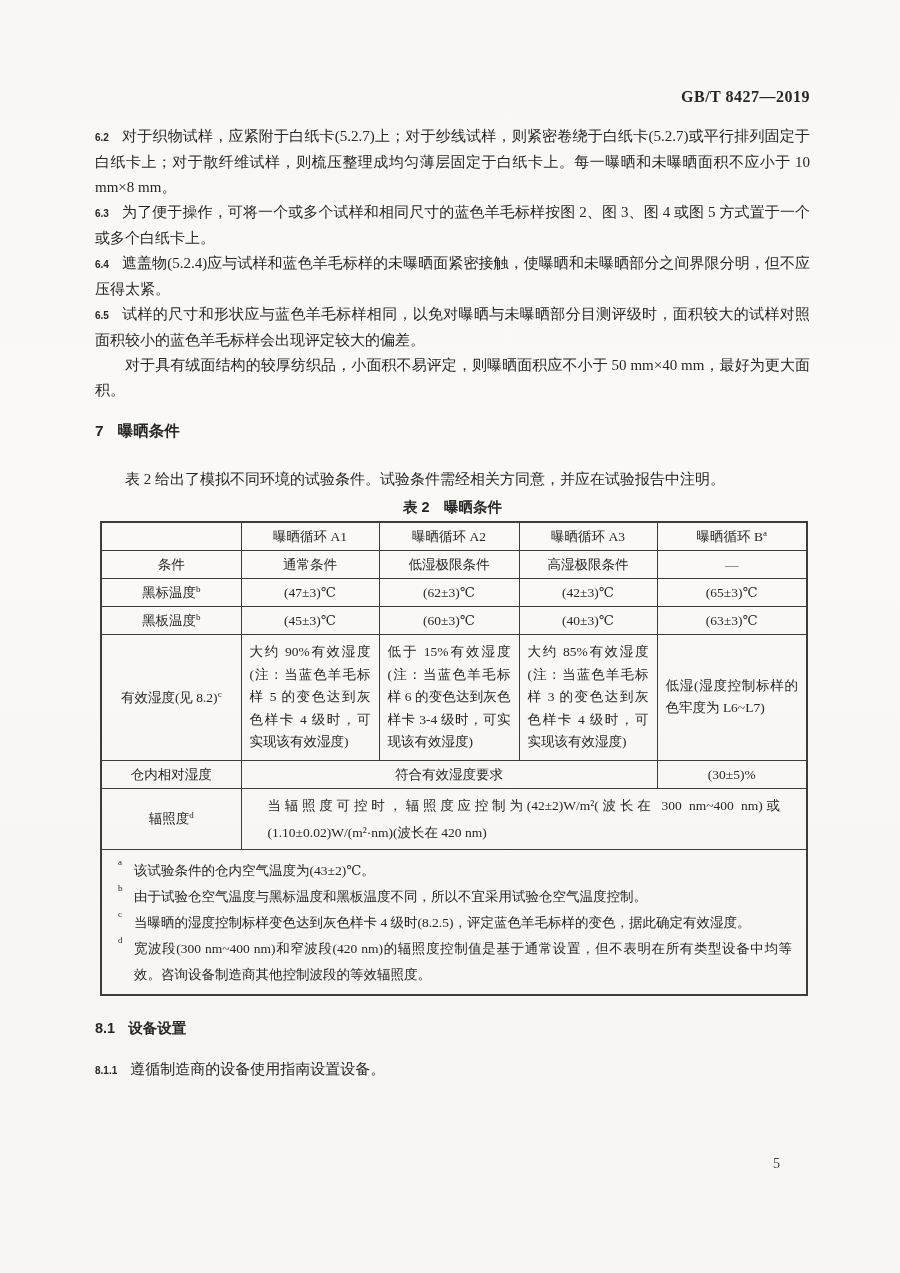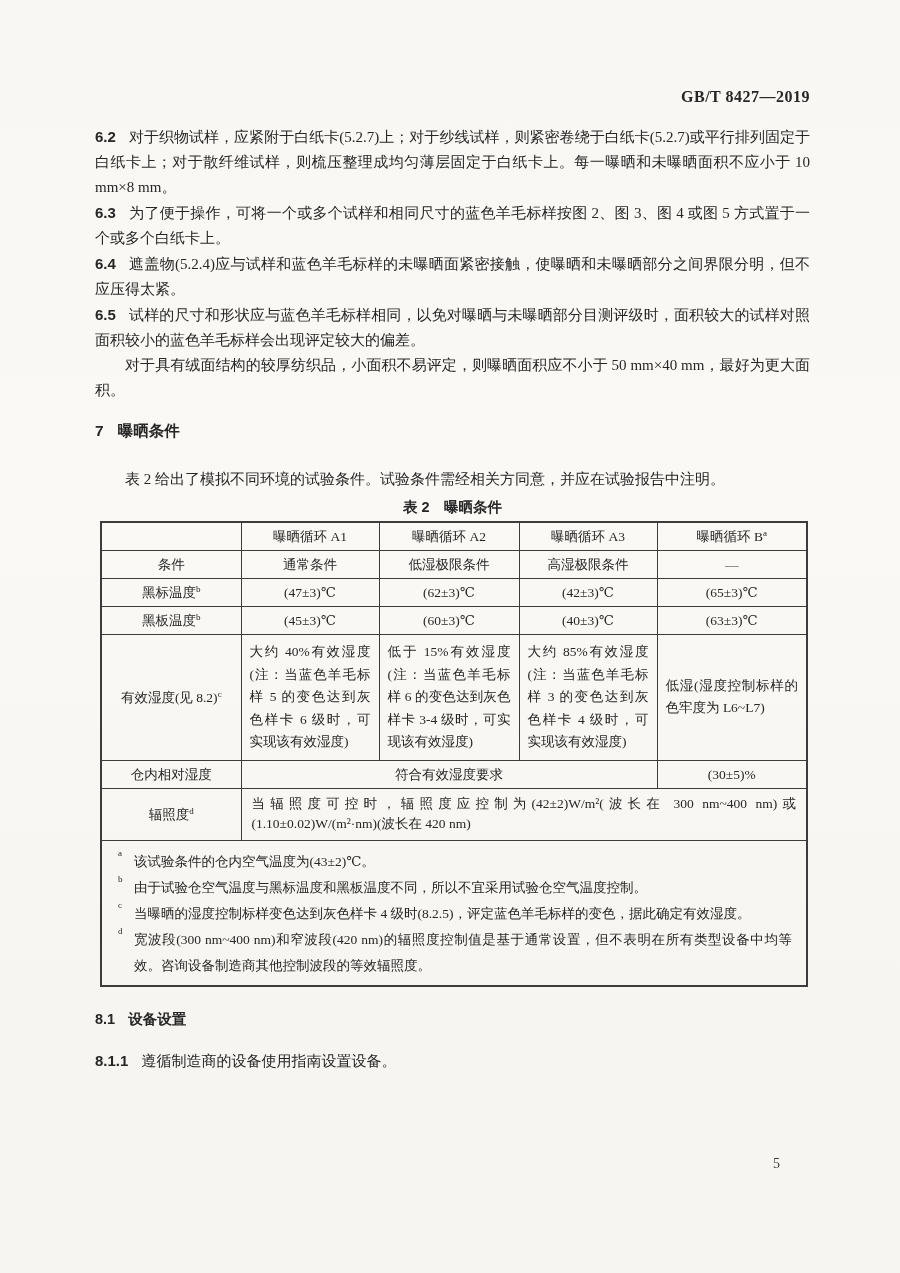--- a/index.html
+++ b/index.html
@@ -25,21 +25,21 @@
     margin:18px 90px 0 95px;
     width:715px;
     font-size:15px;
     line-height:25px;
     text-align:justify;
   }
   p{margin:0;}
   .clause .cnum{
     font-family:"Liberation Sans","DejaVu Sans",sans-serif;
     font-weight:bold;
-    font-size:15px;
+    font-size:10px;
     margin-right:13px;
   }
   .indent{text-indent:2em;}
   .h-sec{
     margin:17px 0 0 0;
     font-family:"Liberation Sans","DejaVu Sans",sans-serif;
     font-weight:bold;
     font-size:15.5px;
     line-height:22px;
     text-align:left;
@@ -66,21 +66,21 @@
   table.t2 td{
     border:1px solid #3c3c3c;
     text-align:center;
     vertical-align:middle;
     padding:2px 6px;
     margin-left:48px;
   }
   table.t2 td.h{height:23px;}
   table.t2 td.left{text-align:justify;}
   table.t2 td.tall{height:91px;padding:6px 8px;line-height:22.5px;}
-  table.t2 td.irr{height:45px;text-align:justify;padding:3px 10px;line-height:20px;}
+  table.t2 td.irr{height:45px;text-align:justify;padding:3px 26px;line-height:27px;}
   table.t2 td.fncell{
     height:124px;
     text-align:left;
     vertical-align:top;
     padding:8px 14px 6px 16px;
     line-height:26px;
   }
   .dash{color:#555;}
   sup{font-size:9px;line-height:0;}
   .fn{display:flex;}
@@ -161,21 +161,21 @@
         </tr>
         <tr>
           <td class="h"><span>黑板温度</span><sup>b</sup></td>
           <td class="h">(45±3)℃</td>
           <td class="h">(60±3)℃</td>
           <td class="h">(40±3)℃</td>
           <td class="h">(63±3)℃</td>
         </tr>
         <tr>
           <td><span>有效湿度(见 8.2)</span><sup>c</sup></td>
-          <td class="tall left">大约 40%有效湿度(注：当蓝色羊毛标样 5 的变色达到灰色样卡 6 级时，可实现该有效湿度)</td>
+          <td class="tall left">大约 90%有效湿度(注：当蓝色羊毛标样 5 的变色达到灰色样卡 4 级时，可实现该有效湿度)</td>
           <td class="tall left">低于 15%有效湿度(注：当蓝色羊毛标样 6 的变色达到灰色样卡 3-4 级时，可实现该有效湿度)</td>
           <td class="tall left">大约 85%有效湿度(注：当蓝色羊毛标样 3 的变色达到灰色样卡 4 级时，可实现该有效湿度)</td>
           <td class="tall left">低湿(湿度控制标样的色牢度为 L6~L7)</td>
         </tr>
         <tr>
           <td class="h">仓内相对湿度</td>
           <td class="h" colspan="3">符合有效湿度要求</td>
           <td class="h">(30±5)%</td>
         </tr>
         <tr>

